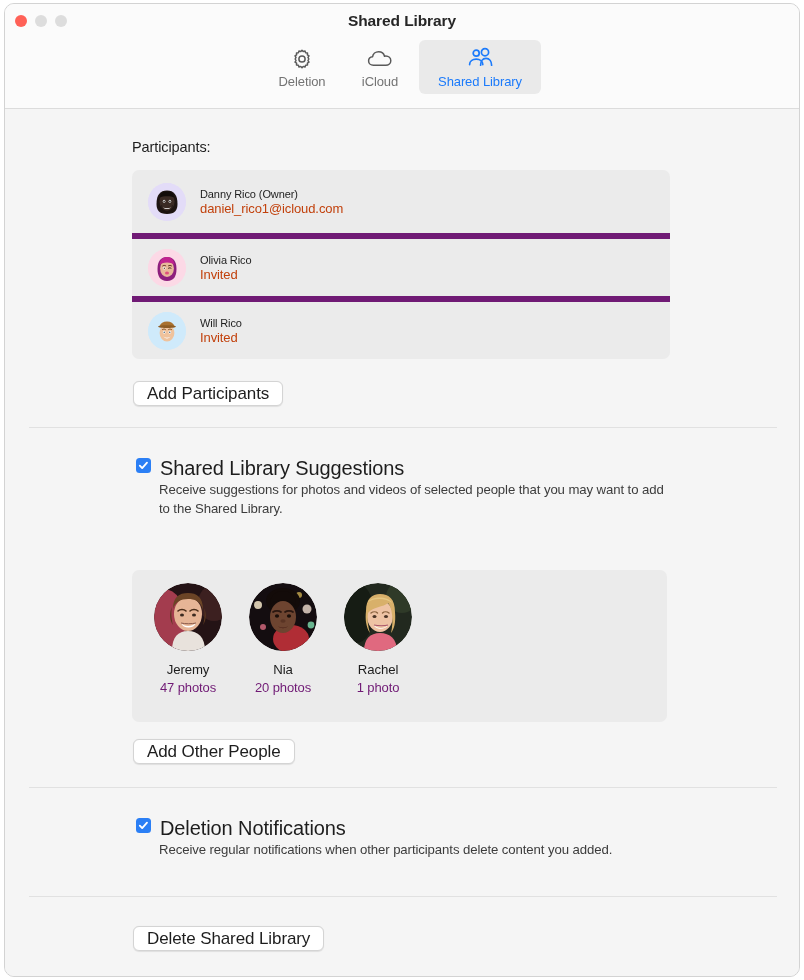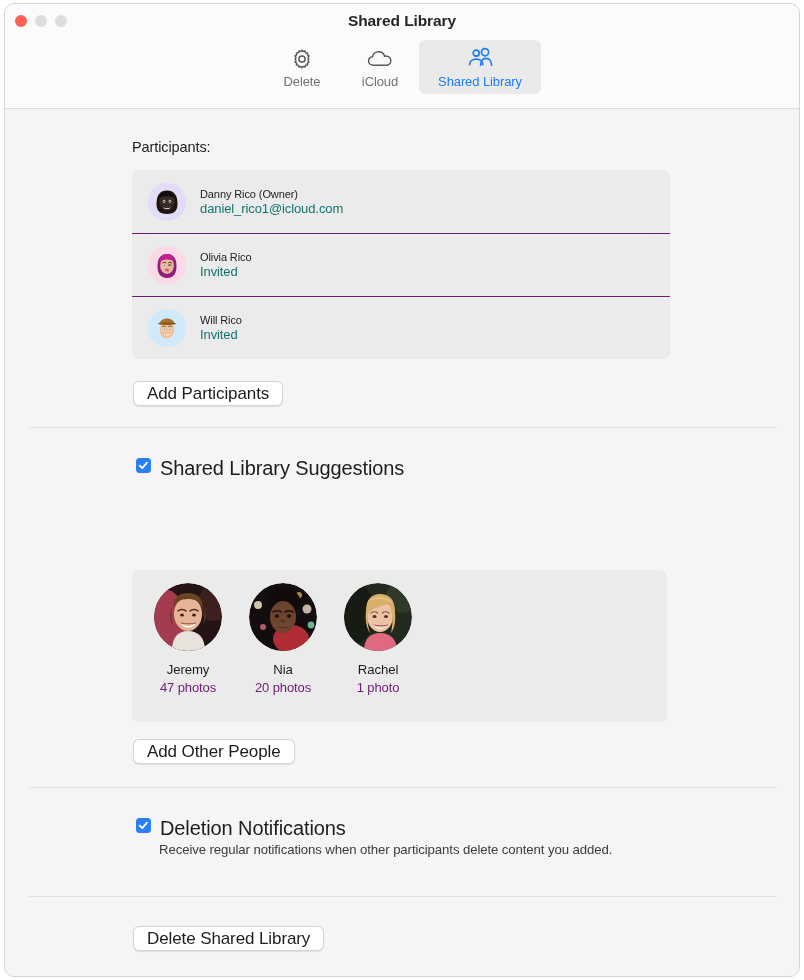--- a/index.html
+++ b/index.html
@@ -130,40 +130,40 @@
     background: #ebebeb;
     border-radius: 7px;
     overflow: hidden;
   }
   .participant-row {
     display: flex;
     align-items: center;
     height: 63px;
     padding-left: 16px;
     box-sizing: border-box;
-    border-top: 1px solid #701a75;
+    border-top: 6px solid #701a75;
   }
   .participant-row:first-child { border-top: none; }
   .avatar {
     width: 38px;
     height: 38px;
     border-radius: 50%;
     flex: 0 0 auto;
     position: relative;
     overflow: hidden;
   }
   .p-text { margin-left: 14px; display: flex; flex-direction: column; gap: 1px; }
   .p-name {
     font-size: 11px;
     color: #1d1d1d;
     letter-spacing: -0.1px;
   }
   .p-sub {
     font-size: 13px;
-    color: #0f766e;
+    color: #c2410c;
     letter-spacing: -0.1px;
   }
 
   
   .btn {
     position: absolute;
     background: #ffffff;
     border: 1px solid #d4d4d4;
     border-radius: 6px;
     box-shadow: 0 0.5px 1px rgba(0,0,0,0.09);
@@ -269,21 +269,21 @@
 
     <div id="toolbar">
 
       <div class="tab">
         <span class="tab-icon">
           <svg width="24" height="24" viewBox="0 0 24 24" fill="none" stroke="#5a5a5a" stroke-width="1.5">
             <circle cx="12" cy="12" r="3.1"></circle>
             <path d="M12 3.2 L13.2 4.6 L15 4.0 L15.6 5.8 L17.5 5.9 L17.4 7.8 L19.0 8.8 L18.0 10.4 L18.8 12 L18.0 13.6 L19.0 15.2 L17.4 16.2 L17.5 18.1 L15.6 18.2 L15 20.0 L13.2 19.4 L12 20.8 L10.8 19.4 L9 20.0 L8.4 18.2 L6.5 18.1 L6.6 16.2 L5.0 15.2 L6.0 13.6 L5.2 12 L6.0 10.4 L5.0 8.8 L6.6 7.8 L6.5 5.9 L8.4 5.8 L9 4.0 L10.8 4.6 Z" stroke-linejoin="round"></path>
           </svg>
         </span>
-        <span class="tab-label">Delete</span>
+        <span class="tab-label">Deletion</span>
       </div>
 
       <div class="tab">
         <span class="tab-icon">
           <svg width="26" height="22" viewBox="0 0 26 22" fill="none" stroke="#5a5a5a" stroke-width="1.5" stroke-linejoin="round">
             <path d="M6.4 17.2 C3.6 17.2 1.6 15.3 1.6 12.9 C1.6 10.7 3.3 8.9 5.6 8.7 C6.0 5.9 8.5 3.8 11.6 3.8 C14.5 3.8 16.9 5.7 17.5 8.2 C17.9 8.1 18.3 8.0 18.8 8.0 C21.6 8.0 23.8 10.1 23.8 12.7 C23.8 15.2 21.6 17.2 18.8 17.2 Z"></path>
           </svg>
         </span>
         <span class="tab-label">iCloud</span>
       </div>
@@ -381,20 +381,21 @@
     <button class="btn" style="left:128px; top:272px;">Add Participants</button>
 
     <div class="divider" style="top:318px;"></div>
 
     <div class="check-box" style="left:131px; top:349px;">
       <svg width="11" height="11" viewBox="0 0 11 11">
         <path d="M1.8 5.6 L4.2 8.1 L9.0 2.6" fill="none" stroke="#ffffff" stroke-width="1.8" stroke-linecap="round" stroke-linejoin="round"></path>
       </svg>
     </div>
     <div class="check-title" style="left:155px; top:348px;">Shared Library Suggestions</div>
+    <div class="check-desc" style="left:154px; top:371px; width:505px;">Receive suggestions for photos and videos of selected people that you may want to add to the Shared Library.</div>
 
 
     <div id="suggest-panel">
       <div id="suggest-people">
 
         <div class="person">
           <div class="person-photo">
             <svg width="68" height="68" viewBox="0 0 68 68">
               <defs>
                   <clipPath id="c1">

